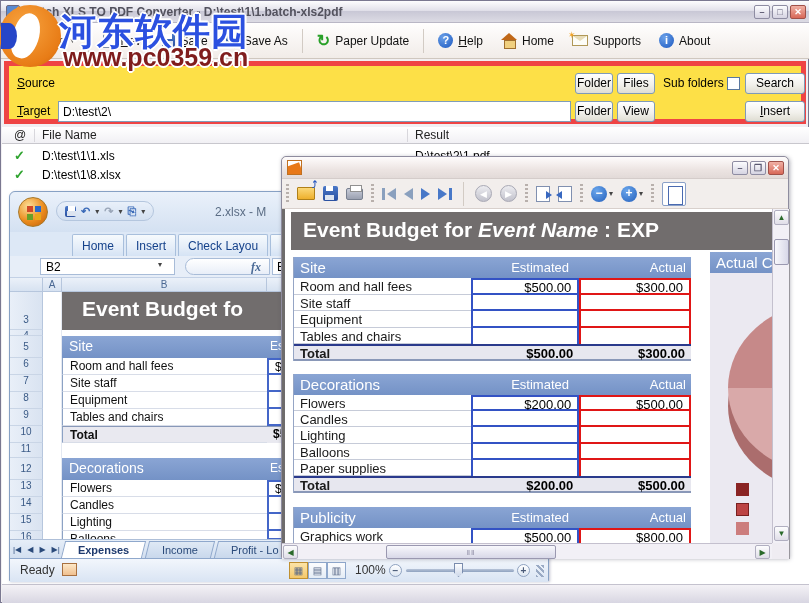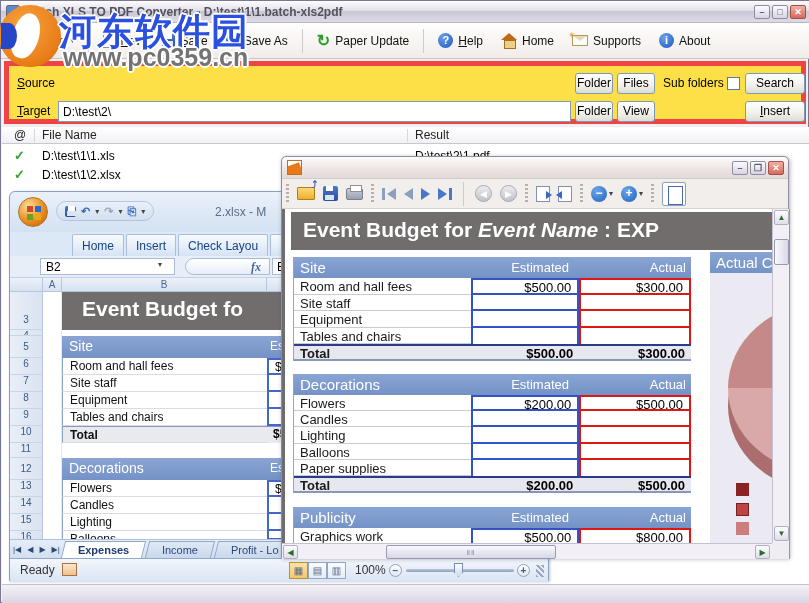--- a/index.html
+++ b/index.html
@@ -200,21 +200,21 @@
   .fx-corner{position:absolute;left:490px;top:334px;width:17px;height:16px;background:#efecf2}
 
   
   .wm{z-index:40}
   .wm-logo{position:absolute;left:-2px;top:4px;width:62px;height:62px;border-radius:50%;
     background:radial-gradient(circle at 40% 35%,#f8a440,#e87c16 70%,#c45c08)}
   .wm-logo .w1{position:absolute;left:14px;top:8px;width:26px;height:46px;background:#fff;border-radius:45% 55% 50% 45%;transform:rotate(18deg)}
   .wm-logo .w2{position:absolute;left:2px;top:18px;width:16px;height:26px;background:#2646c8;border-radius:0 60% 60% 0}
   .wm-t1{position:absolute;left:58px;top:6px;font-size:37px;font-weight:bold;color:#2b50e0;letter-spacing:1px;
     text-shadow:-2px 0 #fff,2px 0 #fff,0 -2px #fff,0 2px #fff,-1px -1px #fff,1px 1px #fff,1px -1px #fff,-1px 1px #fff}
-  .wm-t2{position:absolute;left:62px;top:42px;font-size:25px;font-weight:bold;color:#737373;
+  .wm-t2{position:absolute;left:62px;top:42px;font-size:25px;font-weight:bold;color:#7f1d1d;
     text-shadow:-2px 0 #fff,2px 0 #fff,0 -2px #fff,0 2px #fff,-1px -1px #fff,1px 1px #fff,1px -1px #fff,-1px 1px #fff}
 </style>
 </head>
 <body>
 
 <div id="screen">
 
   <div class="ab cv-titlebar">
     <span class="appico"></span>
     <span class="cv-title">Batch XLS TO PDF Converter - D:\test\1\1.batch-xls2pdf</span>
@@ -293,21 +293,21 @@
   </div>
 
   <div class="ab cv-list">
     <div class="lrow" style="top:3px">
       <span class="okmark">✓</span>
       <span class="ab" style="left:40px;top:2px">D:\test\1\1.xls</span>
       <span class="ab" style="left:413px;top:2px">D:\test\2\1.pdf</span>
     </div>
     <div class="lrow" style="top:22px">
       <span class="okmark">✓</span>
-      <span class="ab" style="left:40px;top:2px">D:\test\1\2.xlsx</span>
+      <span class="ab" style="left:40px;top:2px">D:\test\1\8.xlsx</span>
       <span class="ab" style="left:413px;top:2px"></span>
     </div>
   </div>
   <div class="ab cv-bottom"></div>
 
   <div class="xl">
     <div class="xl-top">
       <div class="orb">
         <i style="left:8px;top:8px;background:#d04828"></i>
         <i style="left:16px;top:8px;background:#2868c8"></i>

